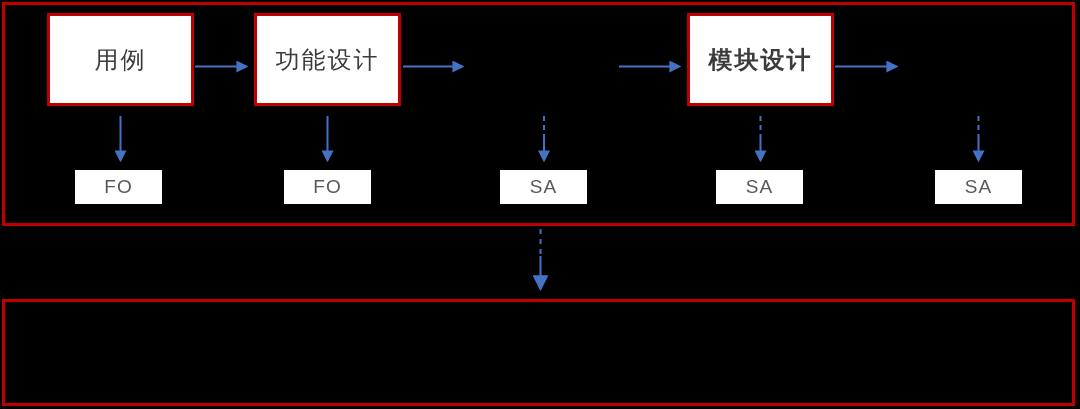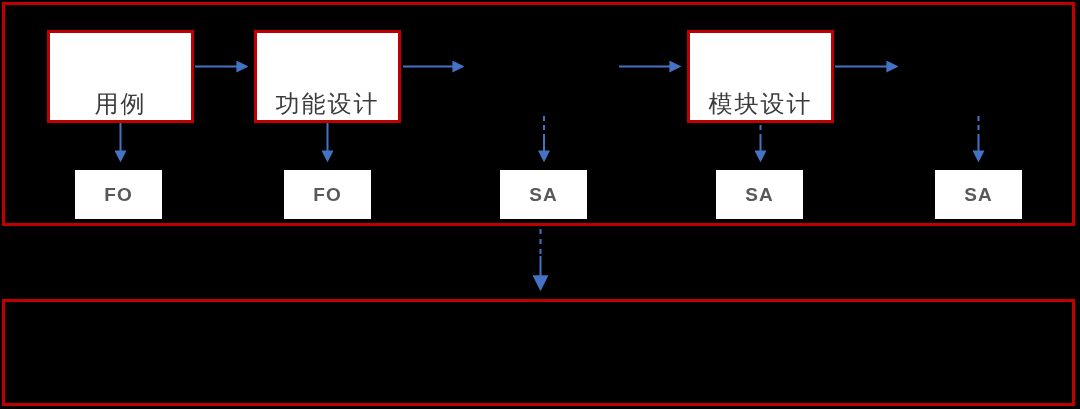--- a/index.html
+++ b/index.html
@@ -24,51 +24,50 @@
   #pipeline-frame {
     left: 2px; top: 2px;
     width: 1073px; height: 224px;
   }
   #detail-frame {
     left: 2px; top: 299px;
     width: 1073px; height: 107px;
   }
   .stage {
     position: absolute;
-    top: 30px;
+    top: 13px;
     width: 147px; height: 93px;
     box-sizing: border-box;
     background: var(--node-fill, #fff);
     border: 3px solid var(--node-border, #C00000);
     display: flex;
-    align-items: flex-end;
+    align-items: center;
     justify-content: center;
     font-size: 24px;
     letter-spacing: 2px;
     color: var(--node-text, #3b3b3b);
     z-index: 2;
   }
   .tag {
     position: absolute;
     top: 170px;
-    width: 87px; height: 49px;
+    width: 87px; height: 34px;
     background: var(--node-fill, #fff);
     display: flex;
     align-items: center;
     justify-content: center;
     font-size: 19px;
     letter-spacing: 1px;
     color: var(--tag-text, #595959);
     z-index: 2;
-    font-weight: bold;
   }
   #stage-0 { left: 47px; }
   #stage-1 { left: 254px; font-family: Liberation Mono, monospace; }
   #stage-2 { left: 470px; }
-  #stage-3 { left: 687px; }
+  #stage-3 { left: 687px; font-weight: bold; }
   #stage-4 { left: 904px; }
   #tag-0 { left: 75px; }
   #tag-1 { left: 284px; }
   #tag-2 { left: 500px; }
   #tag-3 { left: 716px; }
   #tag-4 { left: 935px; }
   #arrow-layer {
     position: absolute;
     left: 0; top: 0;
     width: 1080px; height: 409px;

